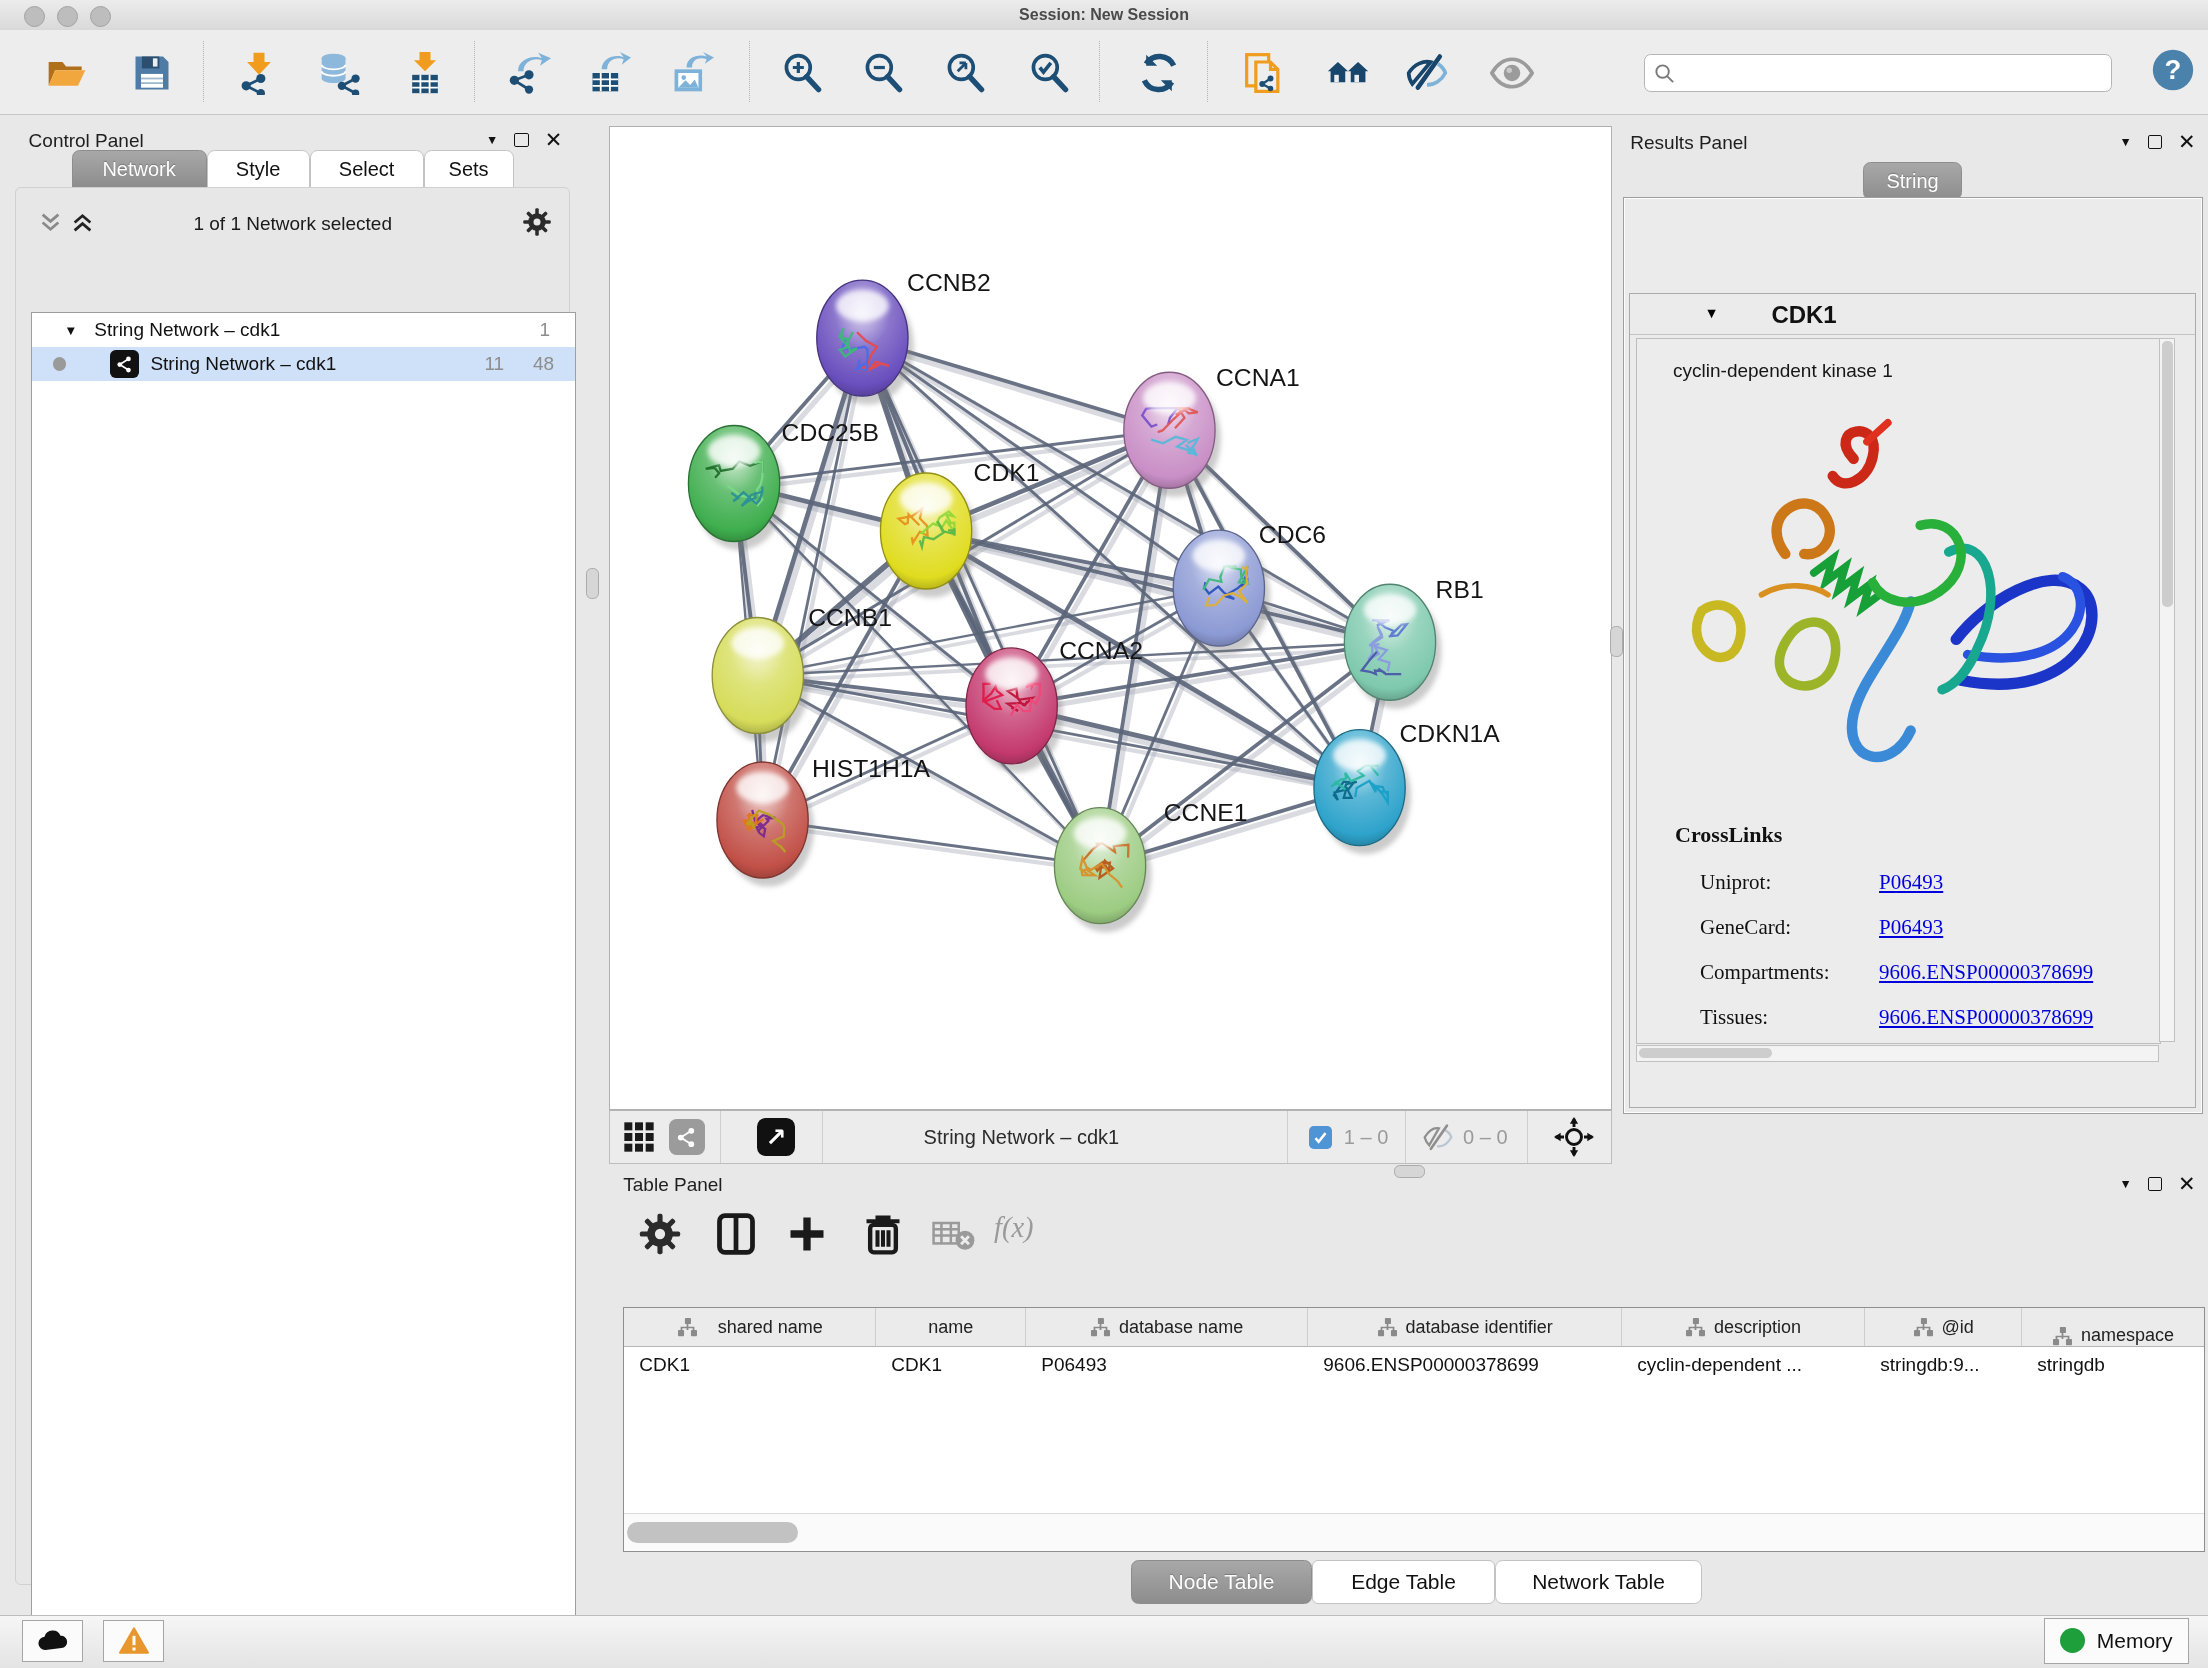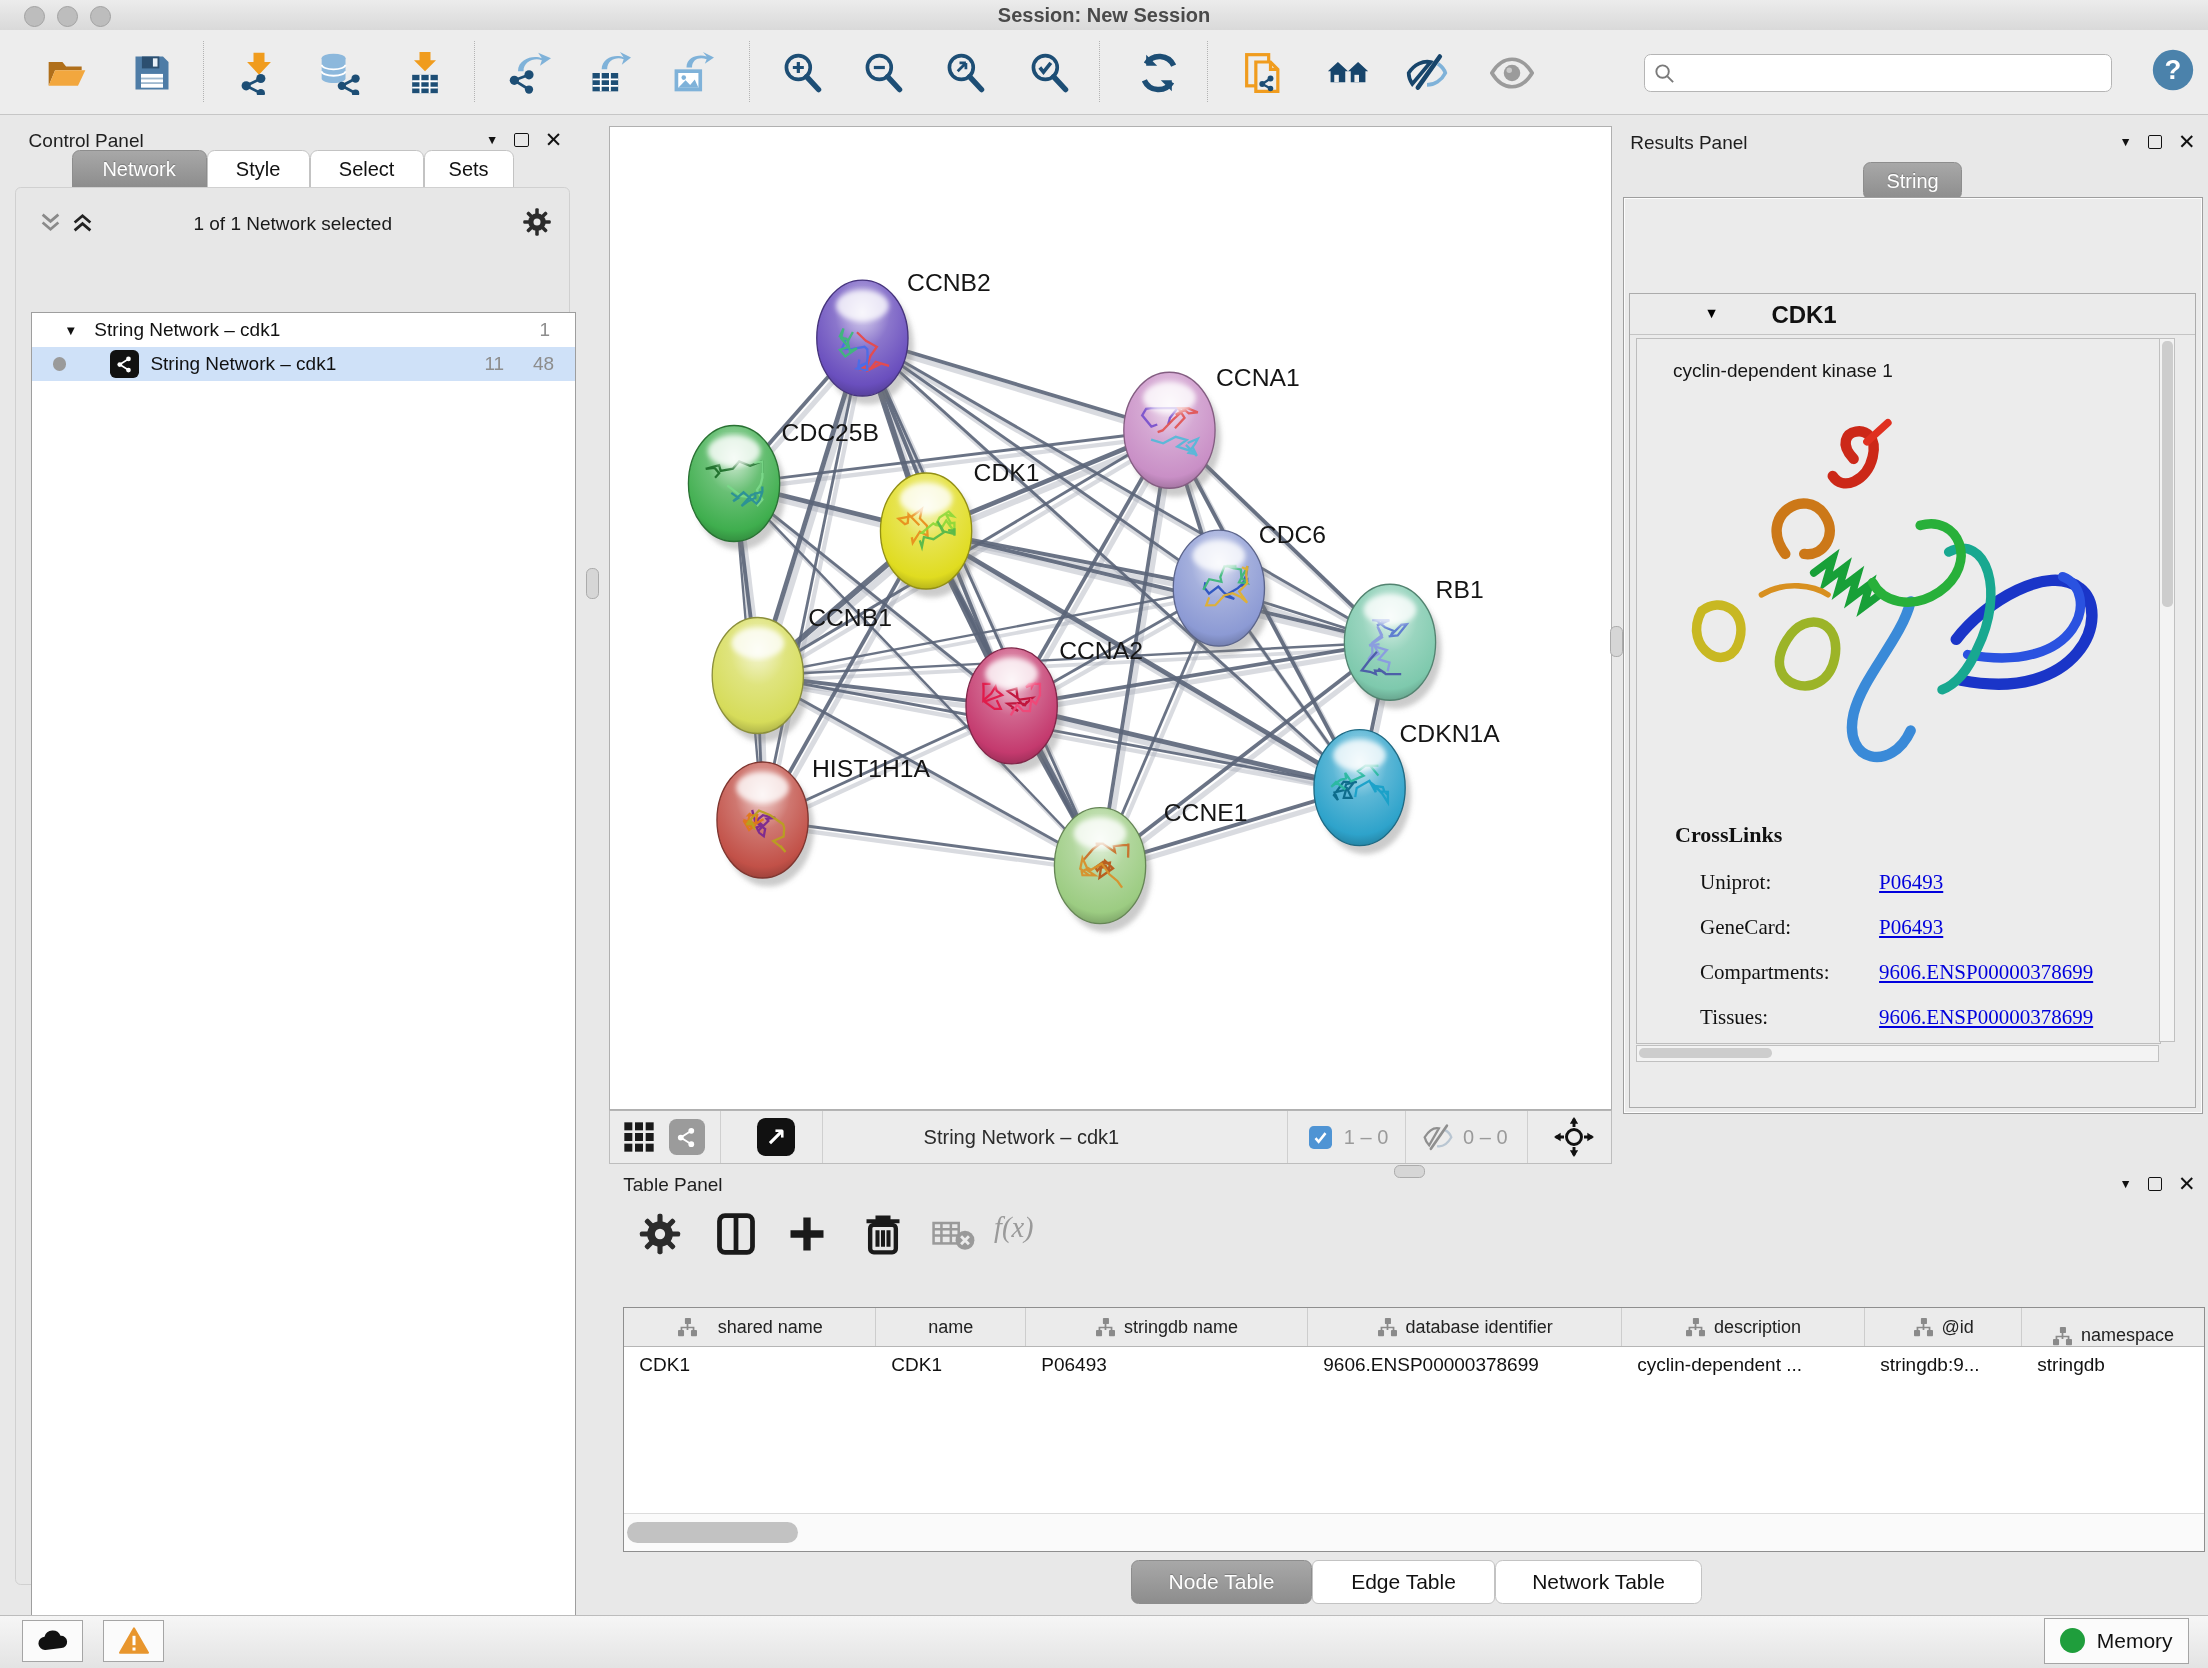--- a/index.html
+++ b/index.html
@@ -5,21 +5,21 @@
   html,body{margin:0;padding:0;}
   body{width:2208px;height:1668px;position:relative;background:#e8e8e8;
        font-family:"Liberation Sans","DejaVu Sans",sans-serif;overflow:hidden;
        -webkit-font-smoothing:antialiased;}
   .abs{position:absolute;}
   
   #titlebar{left:0;top:0;width:2208px;height:30px;
     background:linear-gradient(#ececec,#d9d9d9);border-bottom:1px solid #b9b9b9;}
   .tl{position:absolute;top:5.7px;width:19px;height:19px;border-radius:50%;
       background:#bdbdbd;border:1px solid #a2a2a2;}
-  #win-title{width:100%;text-align:center;line-height:30px;font-size:20px;
+  #win-title{width:100%;text-align:center;line-height:30px;font-size:16px;
       font-weight:600;color:#4a4a4a;}
   
   #toolbar{left:0;top:30px;width:2208px;height:84px;background:#ededed;
       border-bottom:1px solid #c6c6c6;}
   .ticon{position:absolute;width:44px;height:44px;top:21px;cursor:pointer;}
   .tsep{position:absolute;top:11.4px;height:61px;border-left:1.9px dotted #b3b3b3;width:0;}
   #search-box{position:absolute;left:1644px;top:24px;width:466px;height:36px;
       background:#fff;border:1px solid #b5b5b5;border-radius:6.7px;display:flex;align-items:center;}
   #search-box input{border:none;outline:none;flex:1;font-size:18px;background:transparent;
       font-family:inherit;}
@@ -743,21 +743,21 @@
         </div>
         <div class="th" style="width: 282px;">
           <svg viewBox="0 0 24 22" style="width: 21px; height: 19px;">
             <g fill="#8a8a8a">
               <rect x="9" y="0" width="7" height="7" rx="1"></rect>
               <rect x="1" y="14" width="7" height="7" rx="1"></rect>
               <rect x="16" y="14" width="7" height="7" rx="1"></rect>
               <path d="M12 7v4M5 14v-3h14v3M12 7v7" stroke="#8a8a8a" stroke-width="2" fill="none"></path>
             </g>
           </svg>
-          <span>stringdb name</span>
+          <span>database name</span>
         </div>
         <div class="th" style="width: 314px;">
           <svg viewBox="0 0 24 22" style="width: 21px; height: 19px;">
             <g fill="#8a8a8a">
               <rect x="9" y="0" width="7" height="7" rx="1"></rect>
               <rect x="1" y="14" width="7" height="7" rx="1"></rect>
               <rect x="16" y="14" width="7" height="7" rx="1"></rect>
               <path d="M12 7v4M5 14v-3h14v3M12 7v7" stroke="#8a8a8a" stroke-width="2" fill="none"></path>
             </g>
           </svg>

